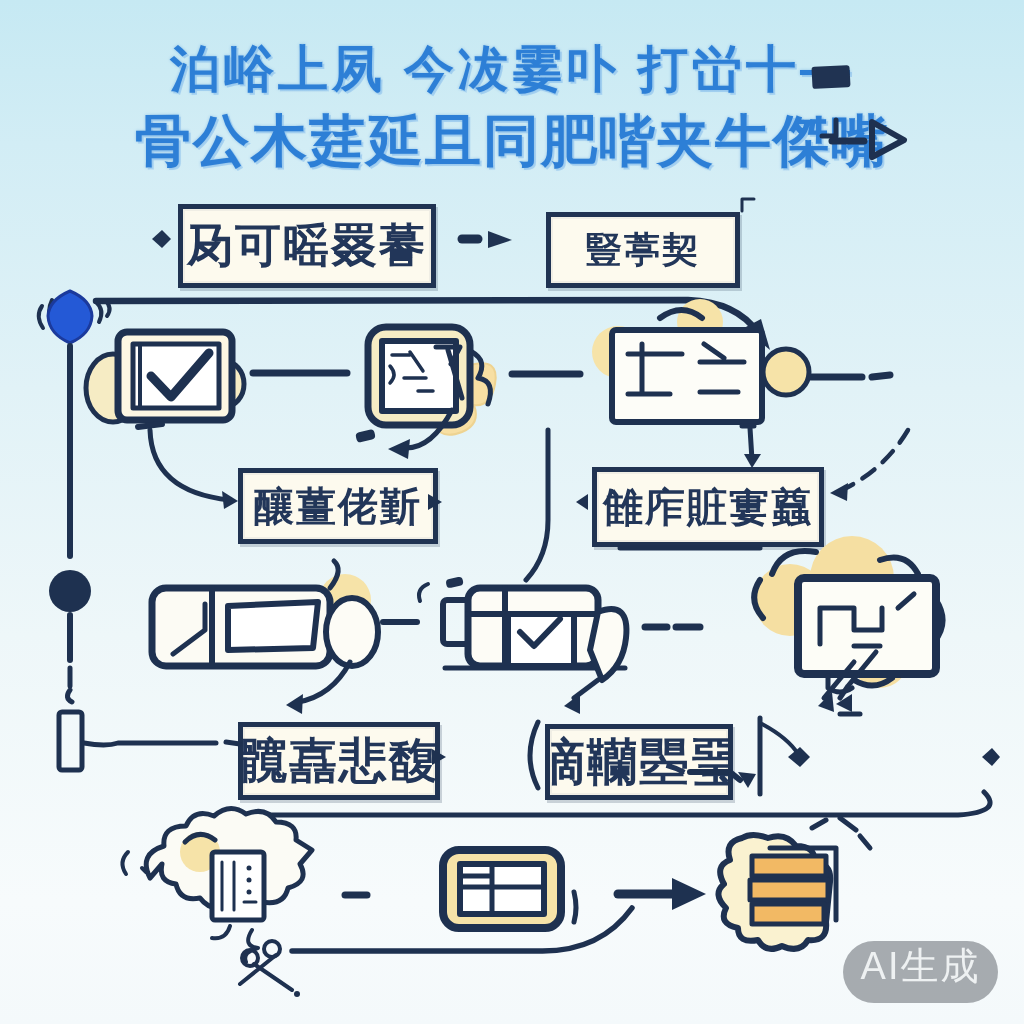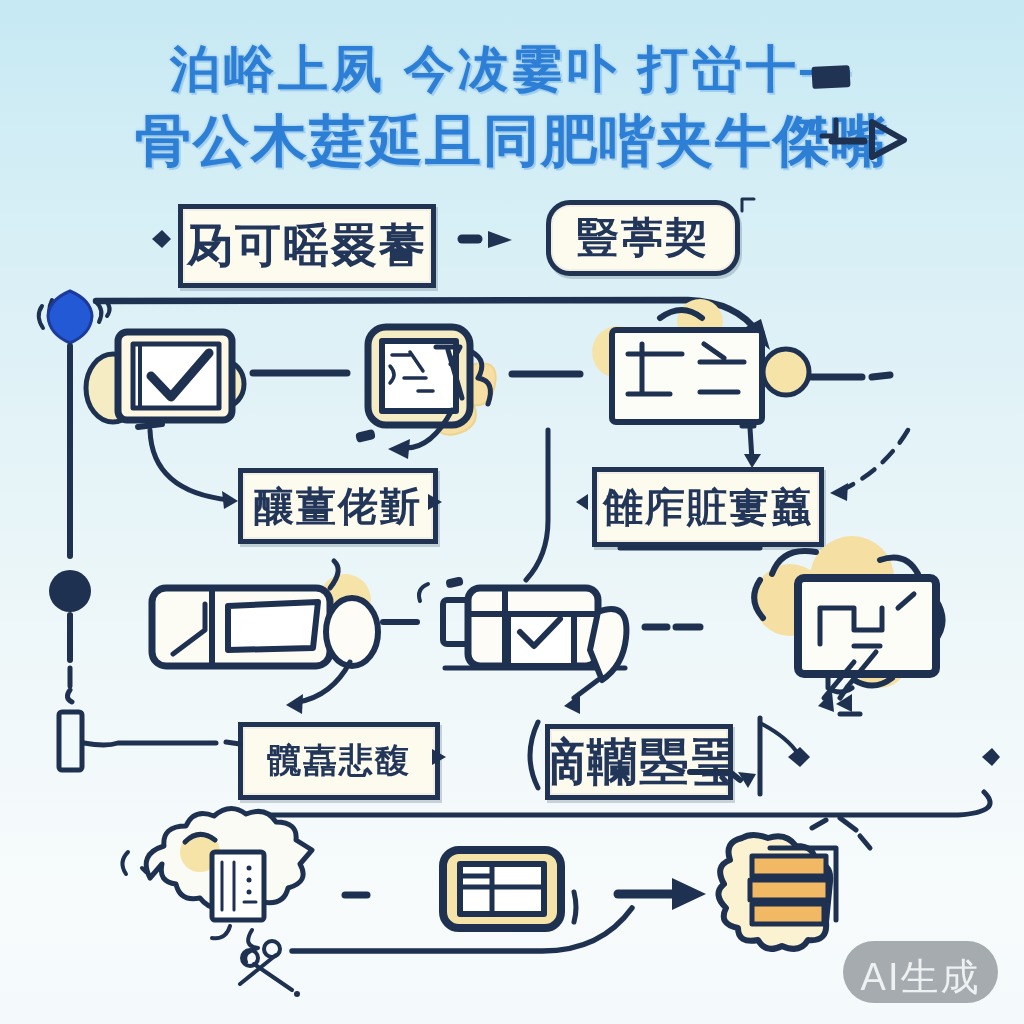--- a/index.html
+++ b/index.html
@@ -21,46 +21,46 @@
     display:flex;align-items:center;justify-content:center;
     color:#223659;font-weight:bold;
     box-shadow:2px 3px 0 rgba(32,51,82,.2), inset 0 0 0 2px rgba(32,51,82,.06);
     white-space:nowrap;overflow:hidden;
   }
   .flowbox span{letter-spacing:2px;font-family:Liberation Serif, serif;}
   svg.overlay{position:absolute;left:0;top:0;width:1024px;height:1024px;}
   .watermark{
     position:absolute;left:843px;top:941px;width:155px;height:62px;
     background:rgba(143,149,154,.78);border-radius:32px;
-    display:flex;align-items:flex-end;justify-content:center;
+    display:flex;align-items:flex-start;justify-content:center;
     color:#eef1f2;font-size:38px;letter-spacing:2px;
   }
 </style>
 </head>
 <body>
 
 <div class="stage">
 
   <div id="title1" class="title-line">泊峪上夙 今冹霎卟 打峃十—</div>
   <div id="title2" class="title-line">骨公木莛延且同肥喈夹牛傑嘴</div>
 
   <div class="flowbox" style="left:178px;top:204px;width:248px;height:74px;font-size:46px;">
     <span>夃可暚罬謩</span>
   </div>
-  <div class="flowbox" style="left:546px;top:200px;width:184px;height:66px;font-size:42px;border-radius:24px;">
+  <div class="flowbox" style="left:546px;top:212px;width:184px;height:66px;font-size:36px;">
     <span>豎葶契</span>
   </div>
 
   <div class="flowbox" style="left:238px;top:468px;width:190px;height:66px;font-size:40px;">
     <span>釀薑佬斳</span>
   </div>
   <div class="flowbox" style="left:592px;top:467px;width:222px;height:70px;font-size:40px;align-items:center;">
     <span>雔㡸賍寠蠤</span>
   </div>
-  <div class="flowbox" style="left:238px;top:722px;width:192px;height:68px;font-size:34px;">
+  <div class="flowbox" style="left:238px;top:722px;width:192px;height:68px;font-size:48px;">
     <span>髖嚞悲馥</span>
   </div>
   <div class="flowbox" style="left:545px;top:724px;width:178px;height:66px;font-size:50px;">
     <span>嘀韊瞾琧</span>
   </div>
 
   <svg class="overlay" viewBox="0 0 1024 1024">
     <g fill="none" stroke="#1e3150" stroke-linecap="round" stroke-linejoin="round">
 
       <g>

